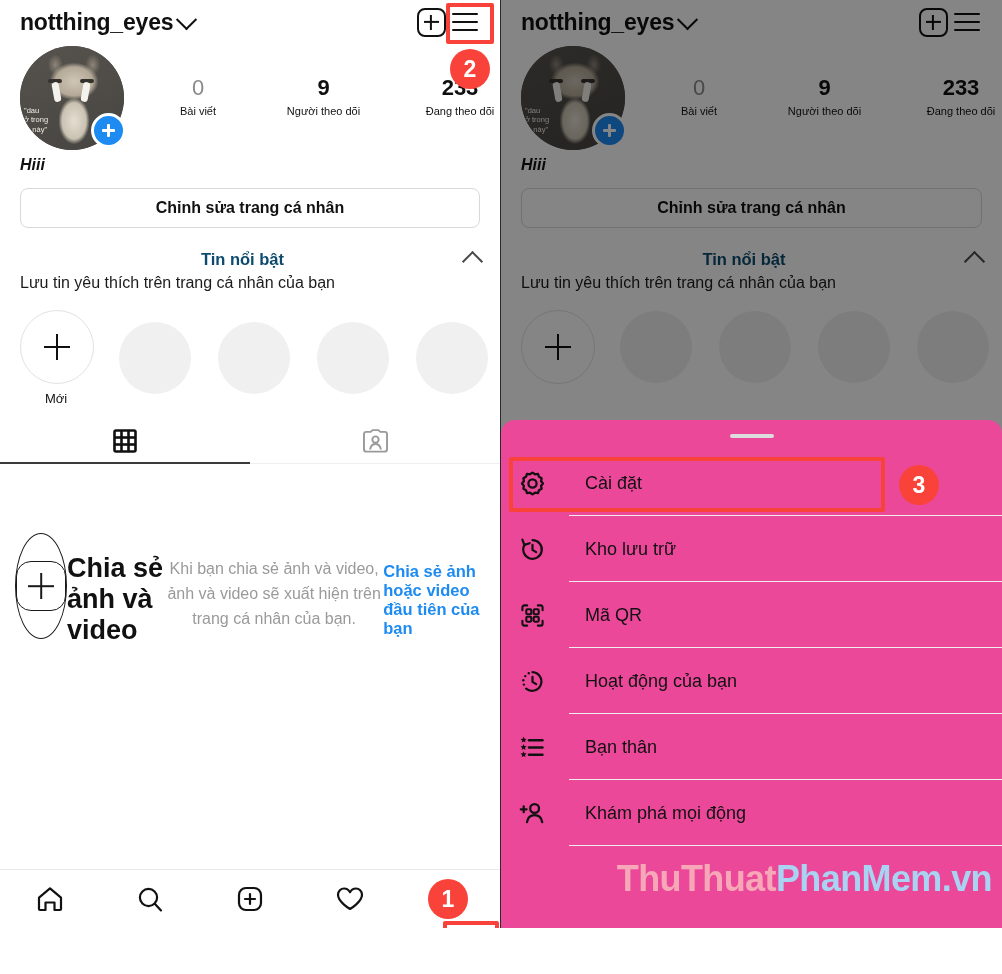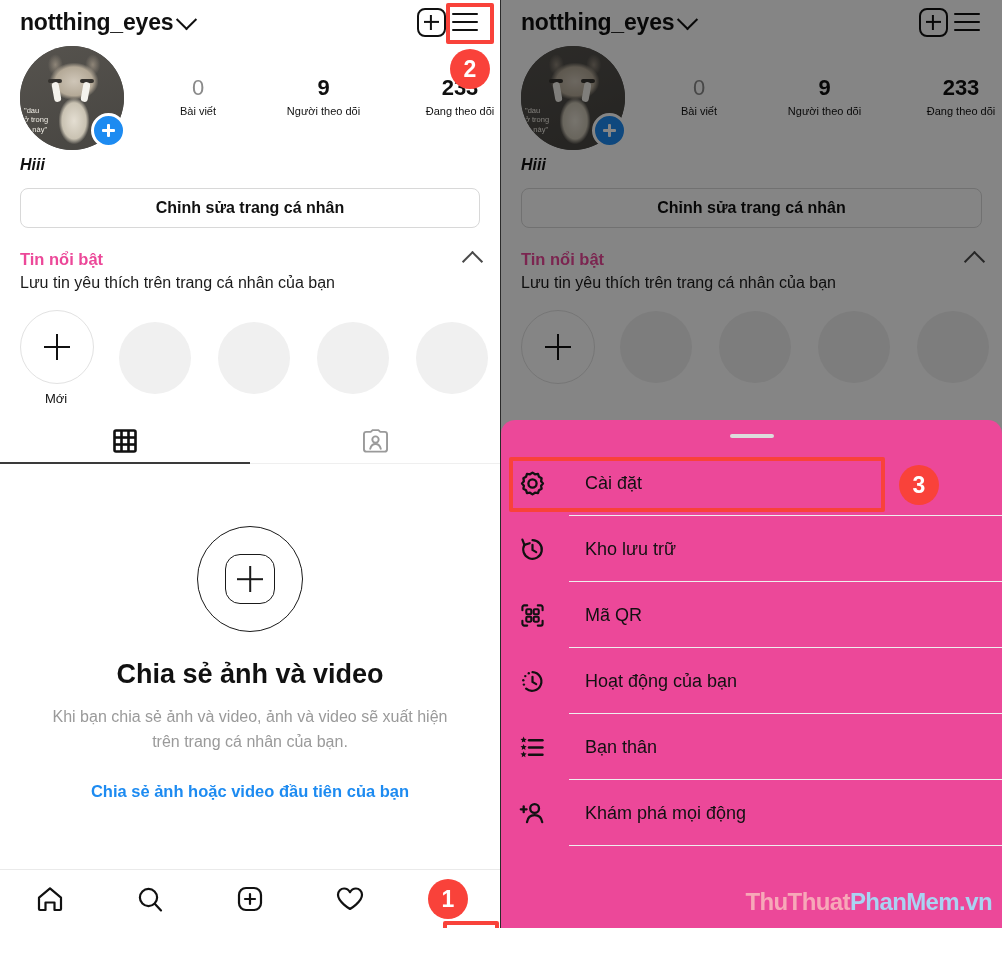--- a/index.html
+++ b/index.html
@@ -163,21 +163,21 @@
     display: flex; align-items: center; justify-content: center;
     font-size: 16px; font-weight: bold; color: #111;
     background: #fff;
   }
 
   .highlights-head {
     display: flex; align-items: flex-start;
     padding: 20px 20px 0 20px;
   }
   .highlights-head .txt { flex: 1; }
-  .hl-title { font-size: 16.5px; font-weight: bold; color: #ec4899; line-height: 22px; }
+  .hl-title { font-size: 16.5px; font-weight: bold; color: #0c4a6e; line-height: 22px; text-align: center; }
   .hl-sub { font-size: 16px; color: #1b1b1b; line-height: 23px; margin-top: 1px; }
   .chev-up {
     width: 13px; height: 13px; margin-top: 6px;
     border-left: 2px solid #4a4a4a; border-top: 2px solid #4a4a4a;
     transform: rotate(45deg);
   }
 
   .highlights-row {
     display: flex; align-items: center;
     padding: 16px 0 0 20px; gap: 27px;
@@ -206,22 +206,23 @@
     display: flex; align-items: center; justify-content: center;
   }
   .tab-underline {
     position: absolute; bottom: -1px; left: 0;
     width: 50%; height: 2px; background: #3a3a3a;
   }
   .grid-icon { width: 24px; height: 24px; position: relative; }
   .tag-icon { width: 27px; height: 25px; }
 
   .empty {
-    display: flex; flex-direction: column; align-items: center;
+    display: flex; flex-direction: row; align-items: center;
     padding-top: 62px;
+    padding-left: 15px;
   }
   .empty-circle {
     width: 104px; height: 104px; border-radius: 50%;
     border: 1.8px solid #1a1a1a;
     display: flex; align-items: center; justify-content: center;
   }
   .empty-plus {
     width: 48px; height: 48px; border-radius: 15px;
     border: 1.6px solid #1a1a1a; position: relative;
   }
@@ -293,22 +294,22 @@
     position: absolute; border: 4px solid #f9423a; z-index: 20; box-sizing: border-box;
     border-radius: 2px;
   }
   .badge {
     position: absolute; width: 40px; height: 40px; border-radius: 50%;
     background: #f9423a; color: #fff; z-index: 21;
     display: flex; align-items: center; justify-content: center;
     font-size: 23px; font-weight: bold; font-family: "Liberation Sans", sans-serif;
   }
   .watermark {
-    position: absolute; right: 10px; bottom: 12px; z-index: 30;
-    font-size: 24px; font-weight: bold; font-family: "Liberation Sans", sans-serif;
+    position: absolute; right: 10px; bottom: 28px; z-index: 30;
+    font-size: 36px; font-weight: bold; font-family: "Liberation Sans", sans-serif;
     letter-spacing: -0.6px;
   }
   .wm-a { color: #f7a8b8; }
   .wm-b { color: #a9d3f2; }
 </style>
 </head>
 <body>
 
 <div class="screen">
 

